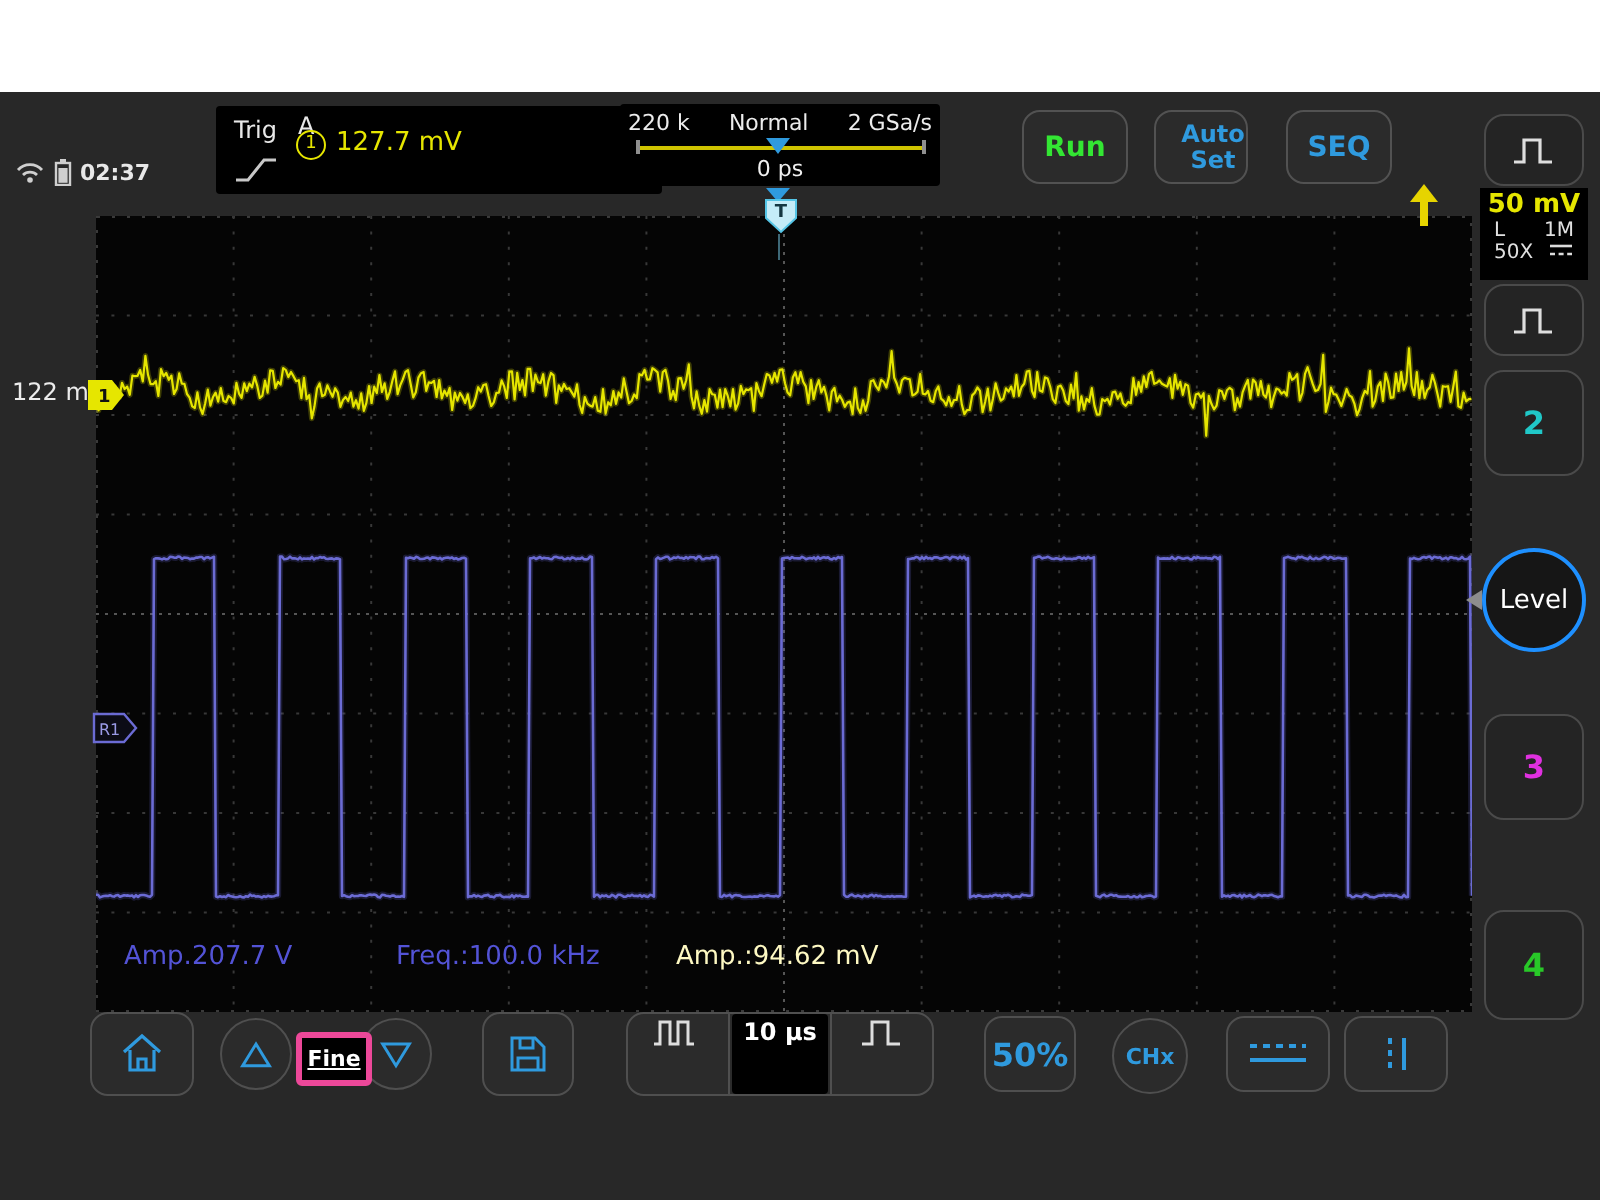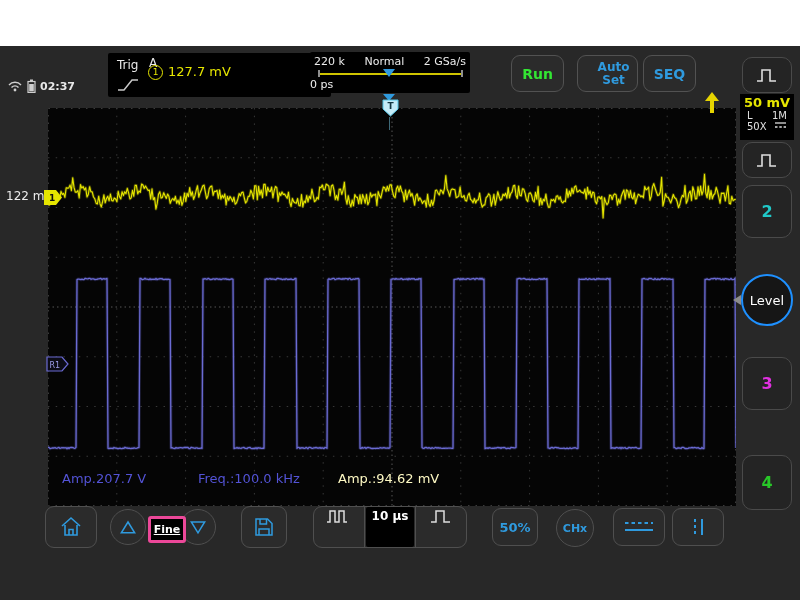--- a/index.html
+++ b/index.html
@@ -17,27 +17,27 @@
   .trig-label{position:absolute;left:9px;top:5px;color:#e8e8e8;font-size:12px;}
   .trig-ch{position:absolute;left:41px;top:3px;color:#e8e8e8;font-size:12px;}
   .src-badge{position:absolute;left:40px;top:12px;width:13px;height:13px;border:1px solid #e6e600;border-radius:50%;color:#e6e600;font-size:9px;line-height:13px;text-align:center;}
   .trig-level{position:absolute;left:60px;top:11px;color:#e6e600;font-size:13px;}
 
   .acq-panel{left:310px;top:6px;width:160px;height:41px;}
   .acq-row{position:absolute;left:0;top:3px;width:100%;display:flex;justify-content:space-between;padding:0 4px;box-sizing:border-box;color:#ececec;font-size:11px;}
   .acq-line{position:absolute;left:9px;top:21px;width:142px;height:2px;background:#cfc400;}
   .acq-cap{position:absolute;top:18px;width:2px;height:7px;background:#8f8f8f;}
   .acq-thumb{position:absolute;left:73px;top:17px;width:0;height:0;border-left:6px solid transparent;border-right:6px solid transparent;border-top:8px solid #2f9ade;}
-  .acq-delay{position:absolute;left:0;top:26px;width:100%;text-align:left;color:#f0f0f0;font-size:11px;}
+  .acq-delay{position:absolute;left:0;top:26px;width:100%;text-align:center;color:#f0f0f0;font-size:11px;}
   .tri-down-small{position:absolute;left:383px;top:48px;width:0;height:0;border-left:6px solid transparent;border-right:6px solid transparent;border-top:7px solid #2f9ade;}
 
   
   .btn{position:absolute;background:#2b2b2b;border:1.5px solid #525252;border-radius:9px;display:flex;align-items:center;justify-content:center;box-sizing:border-box;color:#2f9ade;}
   .btn-run{left:511px;top:9px;width:53px;height:37px;color:#33e633;font-size:14px;font-weight:bold;}
-  .btn-auto{left:577px;top:9px;width:61px;height:37px;font-size:12px;font-weight:bold;flex-direction:column;line-height:13px;padding-left:12px;}
+  .btn-auto{left:577px;top:9px;width:47px;height:37px;font-size:12px;font-weight:bold;flex-direction:column;line-height:13px;padding-left:12px;}
   .btn-seq{left:643px;top:9px;width:53px;height:37px;font-size:14px;font-weight:bold;}
 
   
   .grid{position:absolute;left:48px;top:62px;width:688px;height:398px;background:#050505;}
   .meas{position:absolute;font-size:13px;}
   .meas-blue{color:#5353d6;}
   .meas-yellow{color:#fef9c3;}
   .ch1-level-label{position:absolute;left:6px;top:143px;color:#ececec;font-size:12px;}
   .flag{position:absolute;}
   .t-badge{position:absolute;left:382px;top:53px;width:17px;height:18px;}
@@ -61,21 +61,21 @@
   .tb-home{left:45px;top:460px;width:52px;height:42px;}
   .tb-circle{border-radius:50%;}
   .tb-up{left:110px;top:463px;width:36px;height:36px;}
   .tb-down{left:180px;top:463px;width:36px;height:36px;}
   .fine-box{position:absolute;left:148px;top:470px;width:32px;height:21px;background:#000;border:3px solid #ec4899;border-radius:3px;color:#fff;font-size:11px;font-weight:bold;display:flex;align-items:center;justify-content:center;z-index:3;text-decoration:underline;}
   .tb-save{left:241px;top:460px;width:46px;height:42px;}
   .tb-group{left:313px;top:460px;width:154px;height:42px;padding:0;}
   .tb-cell{flex:1;height:100%;display:flex;justify-content:center;}
   .tb-sep{width:1.5px;height:100%;background:#4f4f4f;}
   .tbase-box{background:#000;color:#fff;font-size:12px;font-weight:bold;padding:2px 6px;border-radius:2px;white-space:nowrap;}
-  .tb-50{left:492px;top:462px;width:46px;height:38px;color:#2f9ade;font-size:13px;font-weight:bold;}
+  .tb-50{left:492px;top:462px;width:46px;height:38px;color:#2f9ade;font-size:16px;font-weight:bold;}
   .tb-chx{left:556px;top:463px;width:38px;height:38px;border-radius:50%;color:#2f9ade;font-size:11px;font-weight:bold;}
   .tb-curh{left:613px;top:462px;width:52px;height:38px;}
   .tb-curv{left:672px;top:462px;width:52px;height:38px;}
 </style>
 </head>
 <body>
 
 <div id="app">
   <div class="screen">
 

